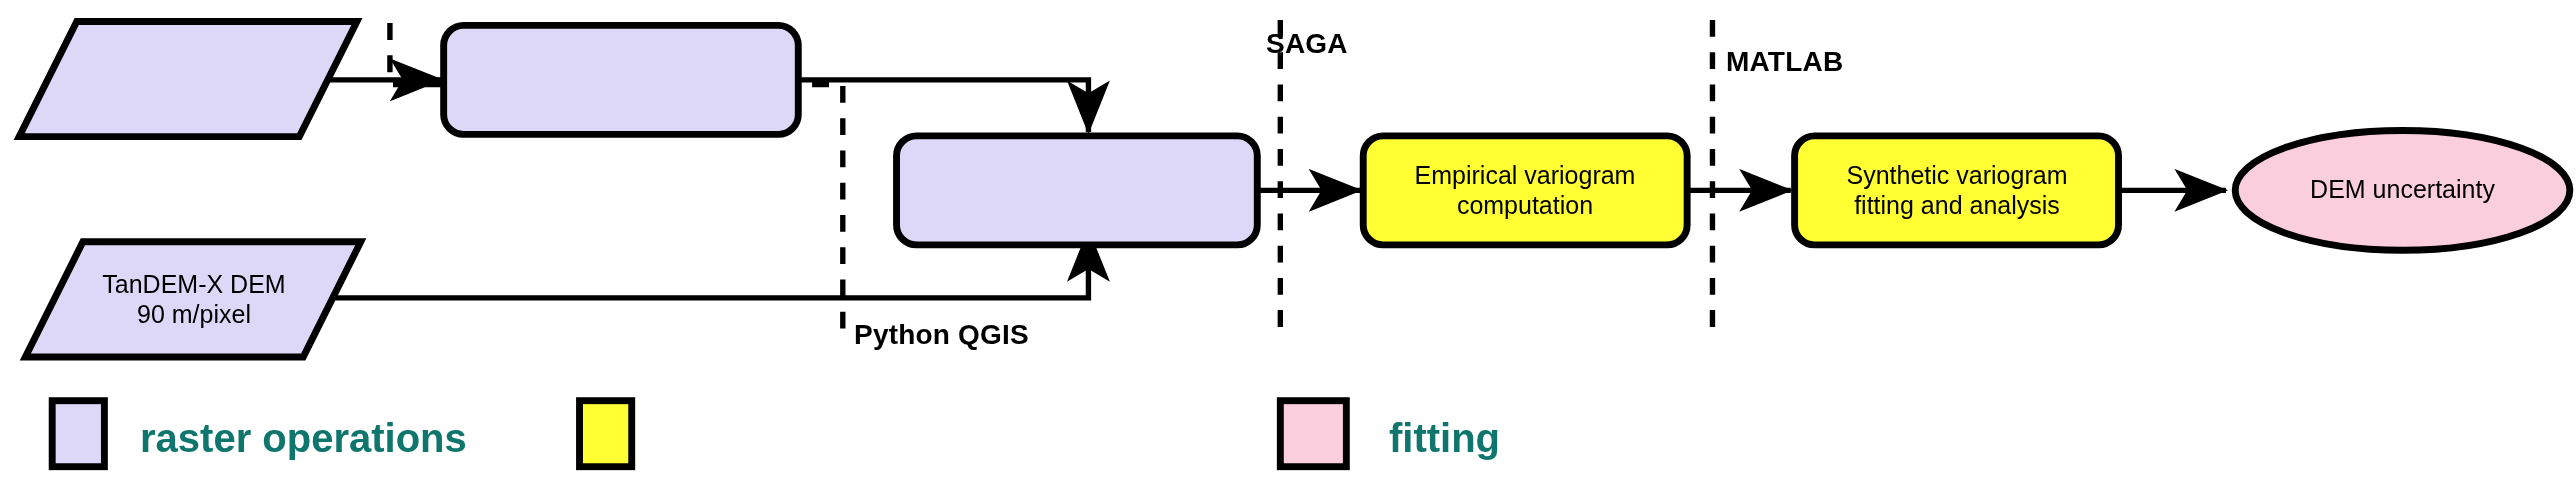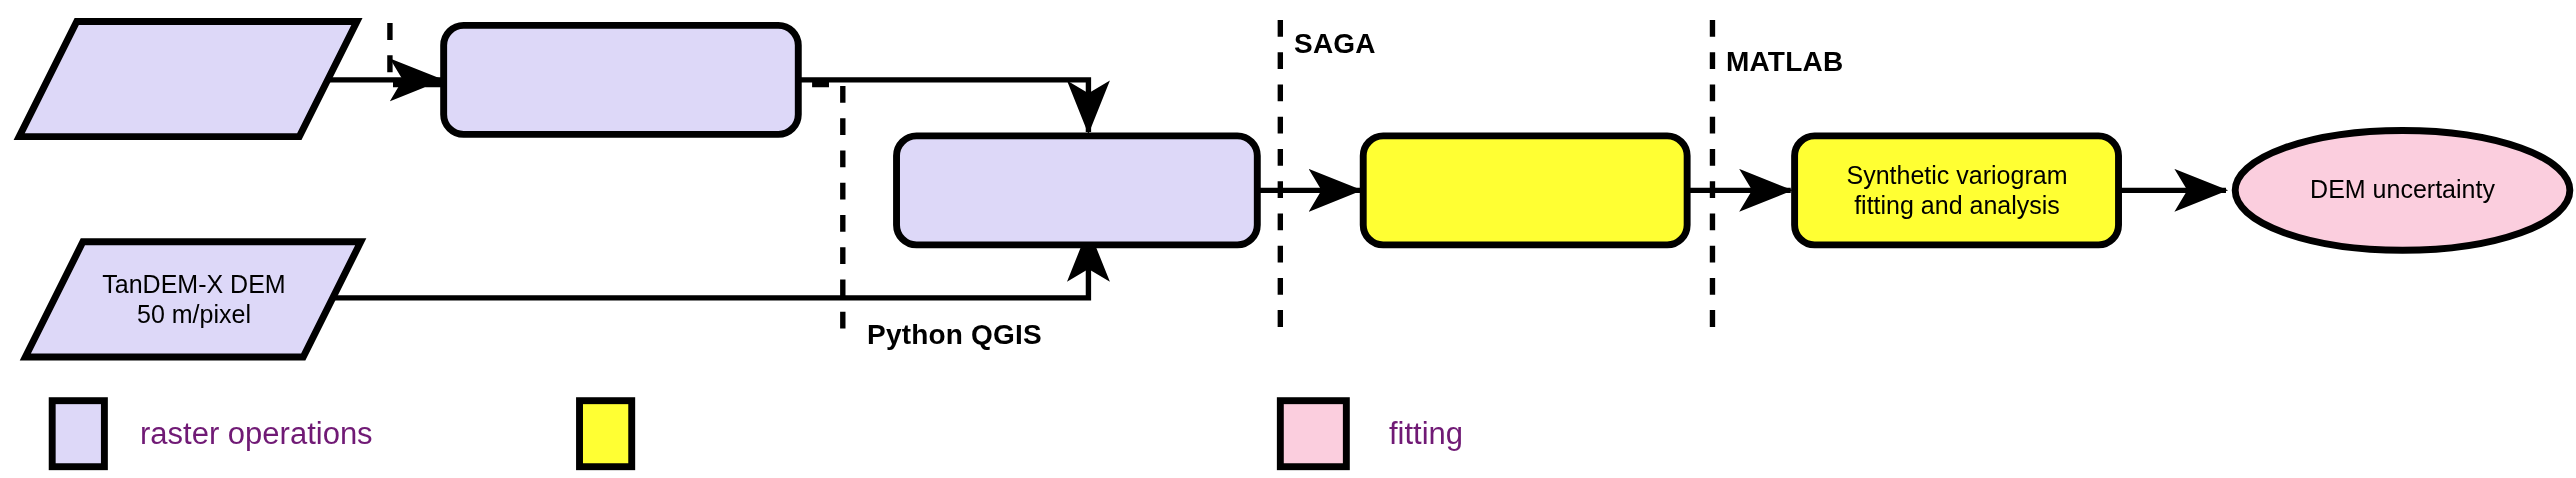--- a/index.html
+++ b/index.html
@@ -41,23 +41,24 @@
   .zone-label {
     position: absolute;
     font-size: 28px;
     font-weight: bold;
     color: #000000;
     letter-spacing: 0.2px;
     white-space: nowrap;
   }
   .legend-label {
     position: absolute;
-    font-size: 31px;
-    color: #701a75;
+    font-size: 40px;
+    color: #0f766e;
     white-space: nowrap;
+    font-weight: bold;
   }
 </style>
 </head>
 <body>
 
 <div id="stage">
 
   <svg id="flow-svg" viewBox="0 0 3356 624">
     <defs>
       <marker id="arrow" markerWidth="12" markerHeight="12" refX="9.6" refY="4" orient="auto" markerUnits="strokeWidth">
@@ -99,31 +100,33 @@
 
     <rect x="68" y="522" width="68" height="86" fill="#ddd8f8" stroke="#000000" stroke-width="9"></rect>
     <rect x="755" y="522" width="68" height="86" fill="#ffff33" stroke="#000000" stroke-width="9"></rect>
     <rect x="1668" y="522" width="86" height="86" fill="#fbcede" stroke="#000000" stroke-width="9"></rect>
   </svg>
 
 
 
 
   <div class="node-text" style="left:25px; top:242px; width:338px; height:115px;">TanDEM-X DEM
-50 m/pixel</div>
+90 m/pixel</div>
 
+  <div class="node-text" style="left:1363px; top:136px; width:324px; height:109px;">Empirical variogram
+computation</div>
 
   <div class="node-text" style="left:2235px; top:130px; width:335px; height:120px;">DEM uncertainty</div>
 
   <div class="node-text" style="left:1795px; top:136px; width:324px; height:109px;">Synthetic variogram
 fitting and analysis</div>
 
-  <div class="zone-label" style="left:854px; top:319px;margin-left:13px;">Python QGIS</div>
+  <div class="zone-label" style="left:854px; top:319px;">Python QGIS</div>
 
-  <div class="zone-label" style="left:1294px; top:28px;">SAGA</div>
+  <div class="zone-label" style="left:1266px; top:28px;">SAGA</div>
 
   <div class="zone-label" style="left:1726px; top:46px;">MATLAB</div>
 
   <div class="legend-label" style="left:140px; top:416px;">raster operations</div>
 
 
   <div class="legend-label" style="left:1389px; top:416px;">fitting</div>
 
 </div>
 

